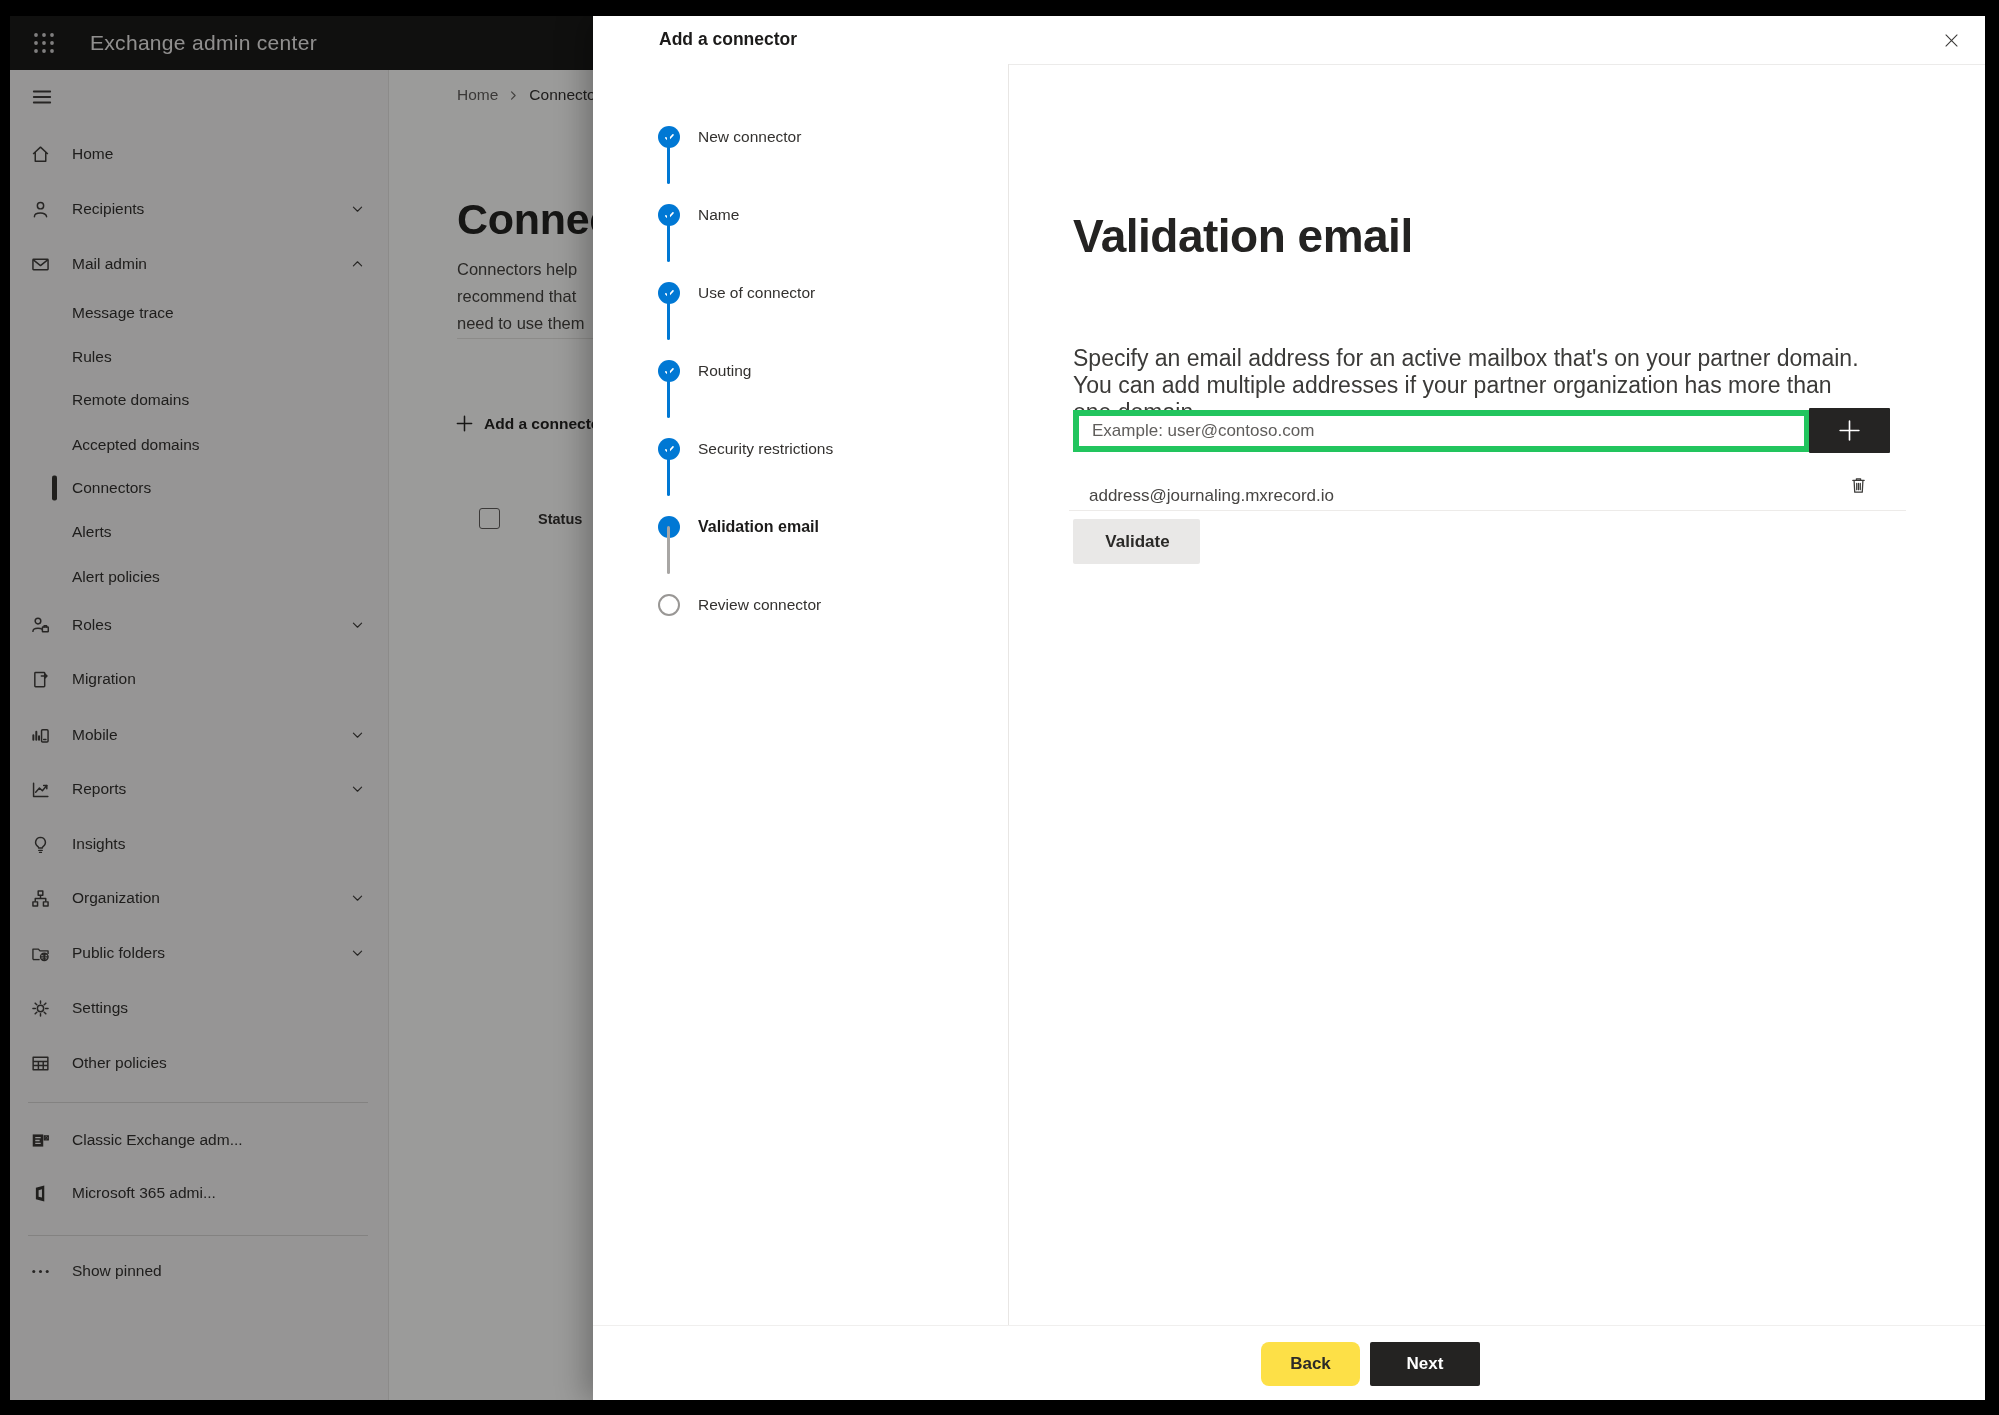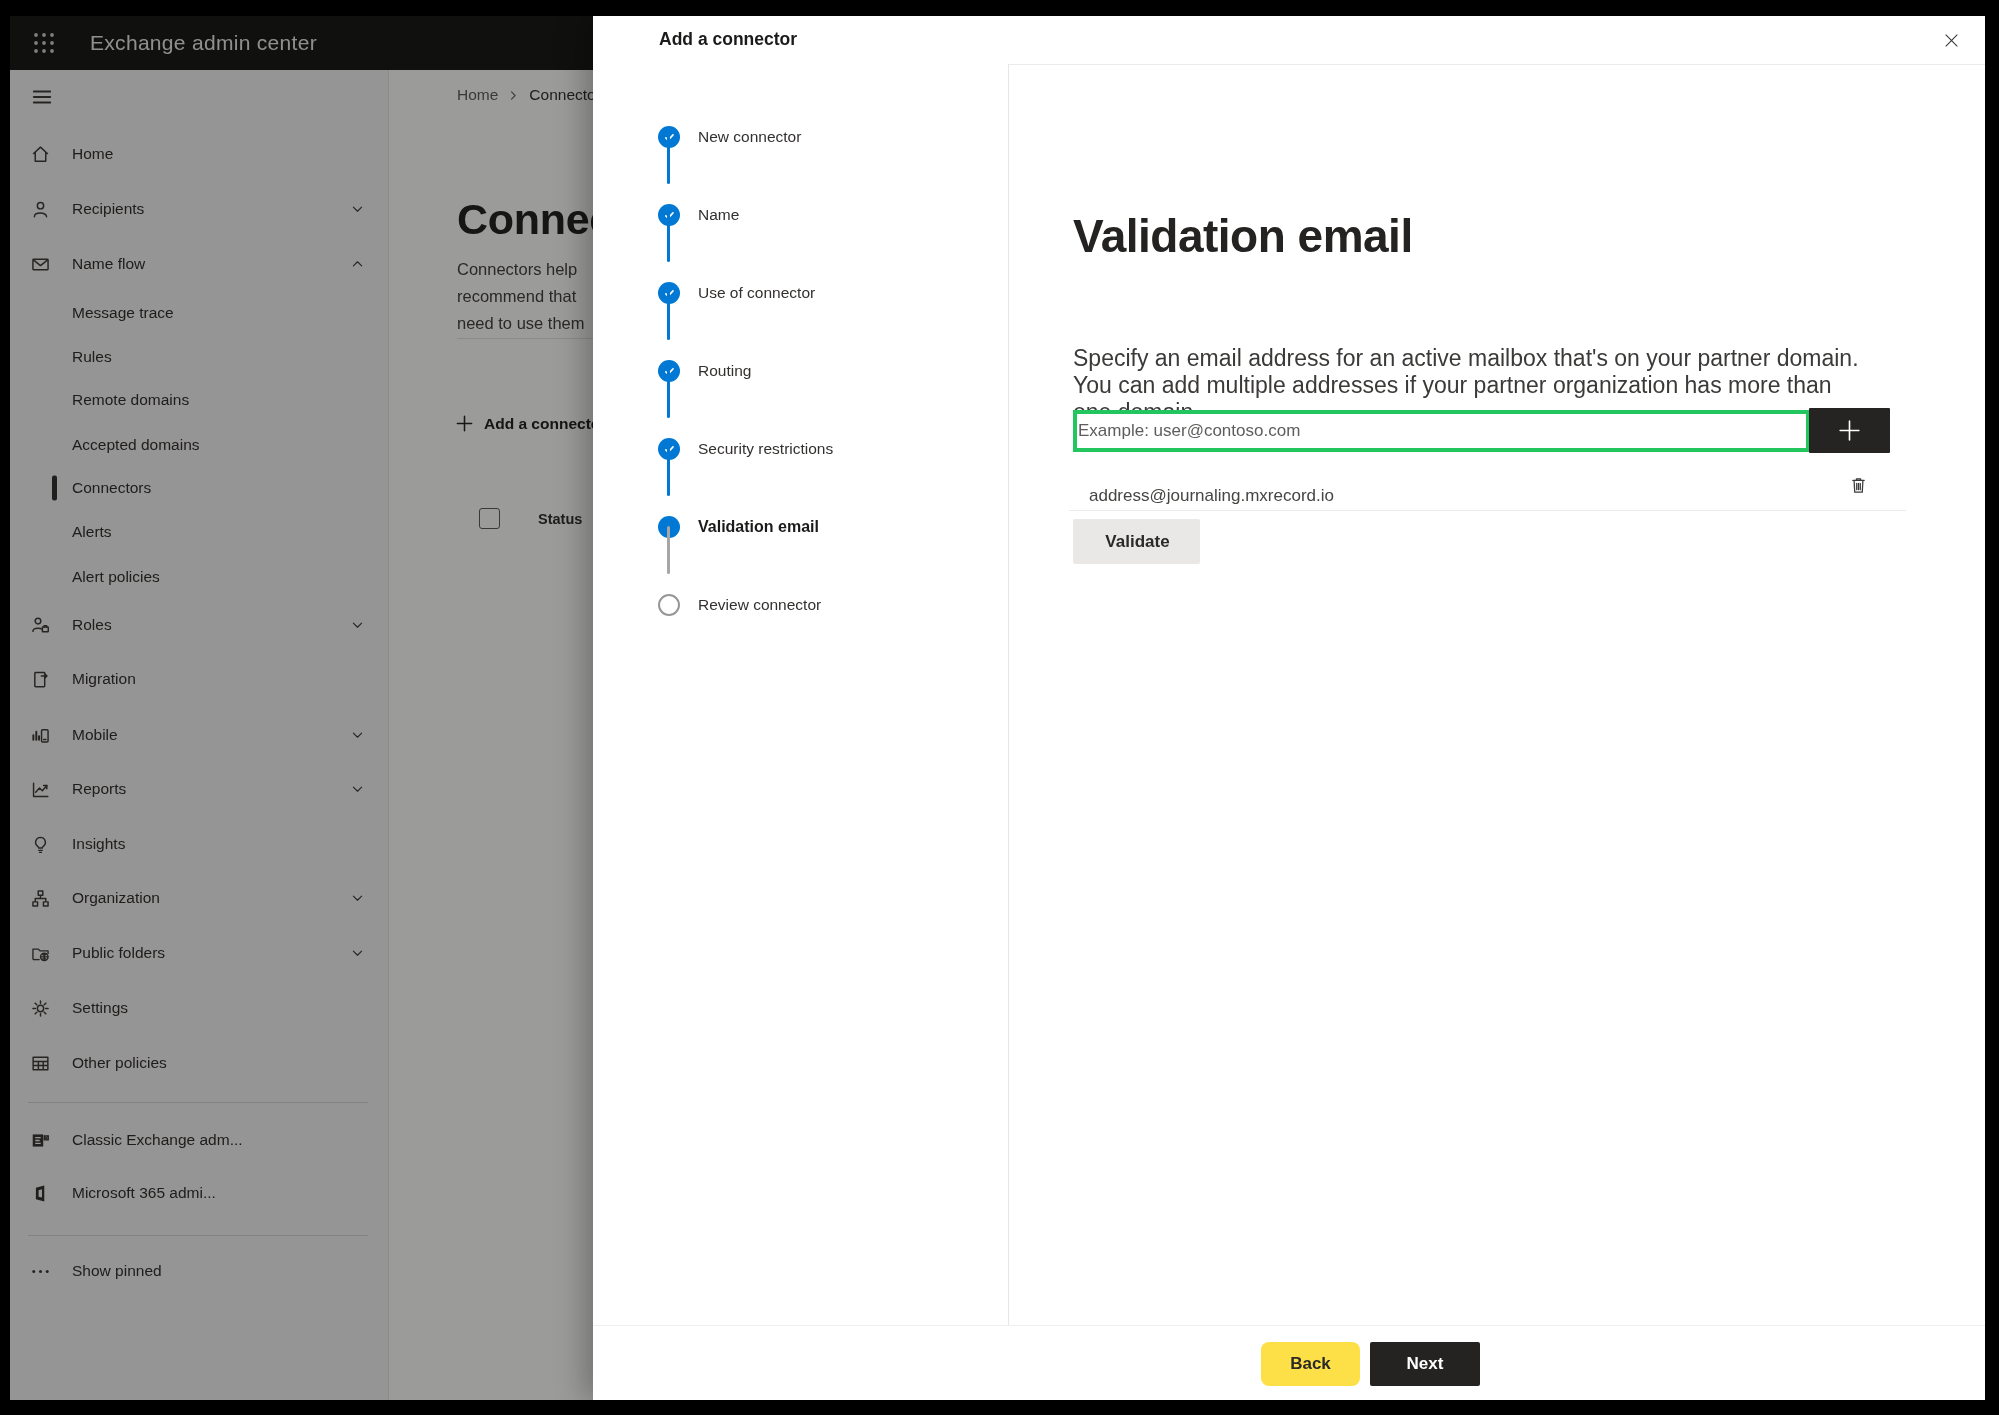--- a/index.html
+++ b/index.html
@@ -48,22 +48,22 @@
   .step-circle{position:absolute;left:65px;top:5px;width:22px;height:22px;border-radius:50%;box-sizing:border-box;display:flex;align-items:center;justify-content:center;}
   .step-circle.done,.step-circle.current{background:#0078d4;}
   .step-circle.todo{background:#fff;border:2px solid #999795;}
   .step-label{position:absolute;left:105px;top:50%;transform:translateY(-50%);font-size:15.5px;color:#33312f;white-space:nowrap;}
   .step.cur .step-label{font-weight:700;font-size:16px;color:#1c1b1a;}
   .step-line{position:absolute;left:74px;width:3px;height:48px;background:#0078d4;border-radius:2px;}
   .step-line.gray{background:#a8a6a4;}
 
   .content-heading{position:absolute;left:480px;top:162px;font-size:46px;font-weight:700;color:#242322;letter-spacing:-0.5px;}
   .content-desc{position:absolute;left:480px;top:306px;width:800px;font-size:23px;line-height:27px;color:#3b3a38;}
-  .email-input{position:absolute;left:480px;top:394px;width:737px;height:42px;box-sizing:border-box;border:4px solid #22c55e;border-radius:0;background:#fff;
-     font-family:"Liberation Sans","DejaVu Sans",sans-serif;font-size:17px;color:#33312f;padding:0 1px;outline:none;}
+  .email-input{position:absolute;left:480px;top:394px;width:737px;height:42px;box-sizing:border-box;border:6px solid #22c55e;border-radius:0;background:#fff;
+     font-family:"Liberation Sans","DejaVu Sans",sans-serif;font-size:17px;color:#33312f;padding:0 13px;outline:none;}
   .email-input::placeholder{color:#5f5d5b;opacity:1;}
   .plus-btn{position:absolute;left:1216px;top:392px;width:81px;height:45px;background:#252423;border:none;border-radius:1px;display:flex;align-items:center;justify-content:center;cursor:pointer;}
   .addr-text{position:absolute;left:496px;top:470px;font-size:17px;color:#474543;white-space:nowrap;}
   .trash-btn{position:absolute;left:1248px;top:452px;width:34px;height:34px;display:flex;align-items:center;justify-content:center;cursor:pointer;background:transparent;border:none;}
   .list-div{position:absolute;left:476px;top:494px;width:837px;height:1px;background:#edebe9;}
   .validate-btn{position:absolute;left:480px;top:503px;width:127px;height:45px;background:#e9e8e7;border:none;border-radius:2px;
      font-family:inherit;font-size:17px;font-weight:600;color:#2b2a28;cursor:pointer;padding-left:8px;}
 
   .modal-footer-div{position:absolute;left:0;top:1309px;width:100%;height:1px;background:#f0efee;}
   .back-btn{position:absolute;left:668px;top:1326px;width:99px;height:44px;background:#fde047;border:none;border-radius:8px;
@@ -128,21 +128,21 @@
         </span>
     </div>
 
     <div class="nav-row" style="top:172px">
       <span class="nico">
           <svg width="21" height="21" viewBox="0 0 20 20" fill="none" stroke="#3f3d3b" stroke-width="1.4" stroke-linejoin="round">
             <rect x="2.8" y="5" width="14.4" height="10" rx="0.6"></rect>
             <path d="M3.2 5.6 10 11l6.8-5.4"></path>
           </svg>
         </span>
-      <span class="nav-label">Name flow</span>
+      <span class="nav-label">Mail admin</span>
       <span class="chev">
           <svg width="15" height="15" viewBox="0 0 20 20" fill="none" stroke="#3f3d3b" stroke-width="1.5" stroke-linecap="round" stroke-linejoin="round">
             <path d="M4.5 12.5 10 7l5.5 5.5"></path>
           </svg>
         </span>
     </div>
 
     <div class="nav-row" style="top:223px;height:40px">
       <span class="nav-label">Message trace</span>
     </div>

